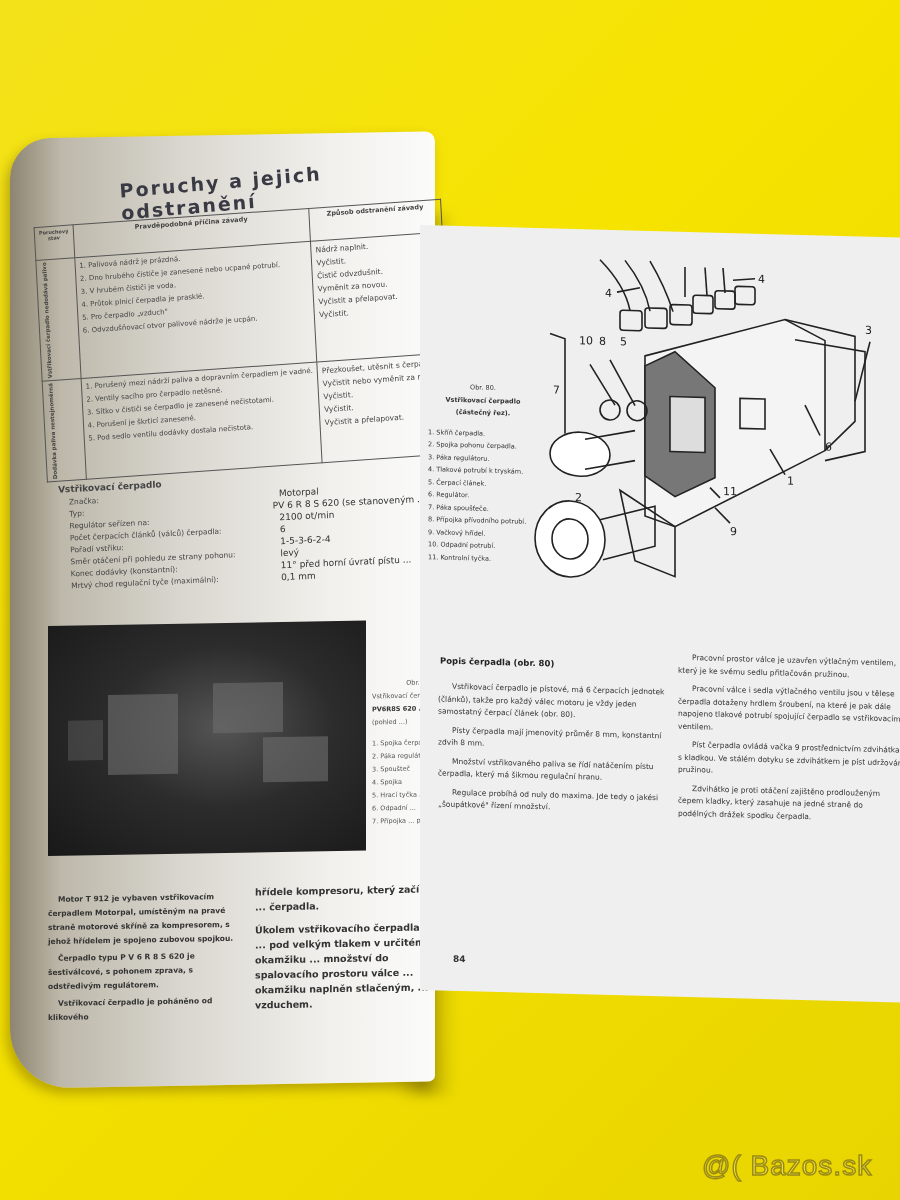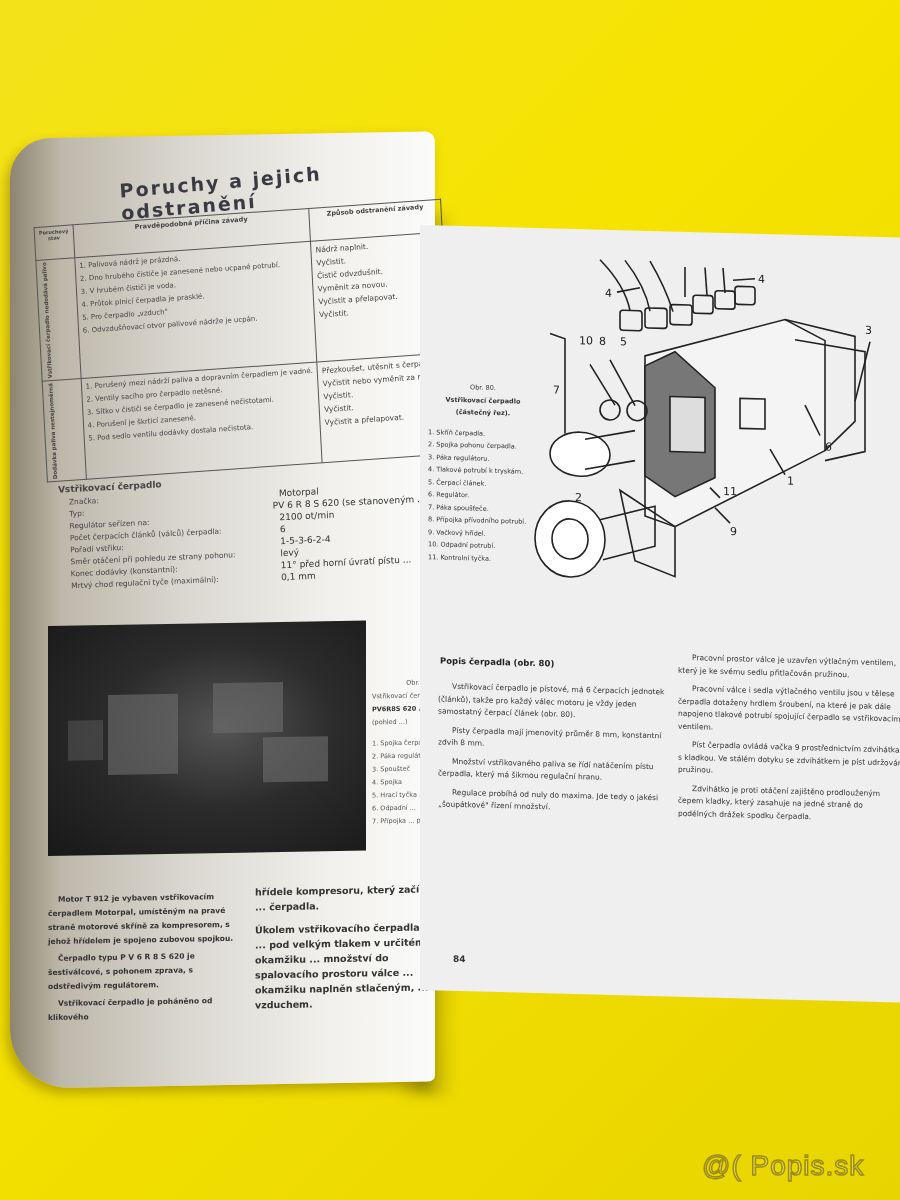--- a/index.html
+++ b/index.html
@@ -262,13 +262,13 @@
   </div>
   <div class="rp-col2">
     <p>Pracovní prostor válce je uzavřen výtlačným ventilem, který je ke svému sedlu přitlačován pružinou.</p>
     <p>Pracovní válce i sedla výtlačného ventilu jsou v tělese čerpadla dotaženy hrdlem šroubení, na které je pak dále napojeno tlakové potrubí spojující čerpadlo se vstřikovacím ventilem.</p>
     <p>Píst čerpadla ovládá vačka 9 prostřednictvím zdvihátka s kladkou. Ve stálém dotyku se zdvihátkem je píst udržován pružinou.</p>
     <p>Zdvihátko je proti otáčení zajištěno prodlouženým čepem kladky, který zasahuje na jedné straně do podélných drážek spodku čerpadla.</p>
   </div>
   <div class="page-num">84</div>
 </div>
 
-<div class="watermark">@( Popis.sk</div>
+<div class="watermark">@( Bazos.sk</div>
 
 </body></html>

